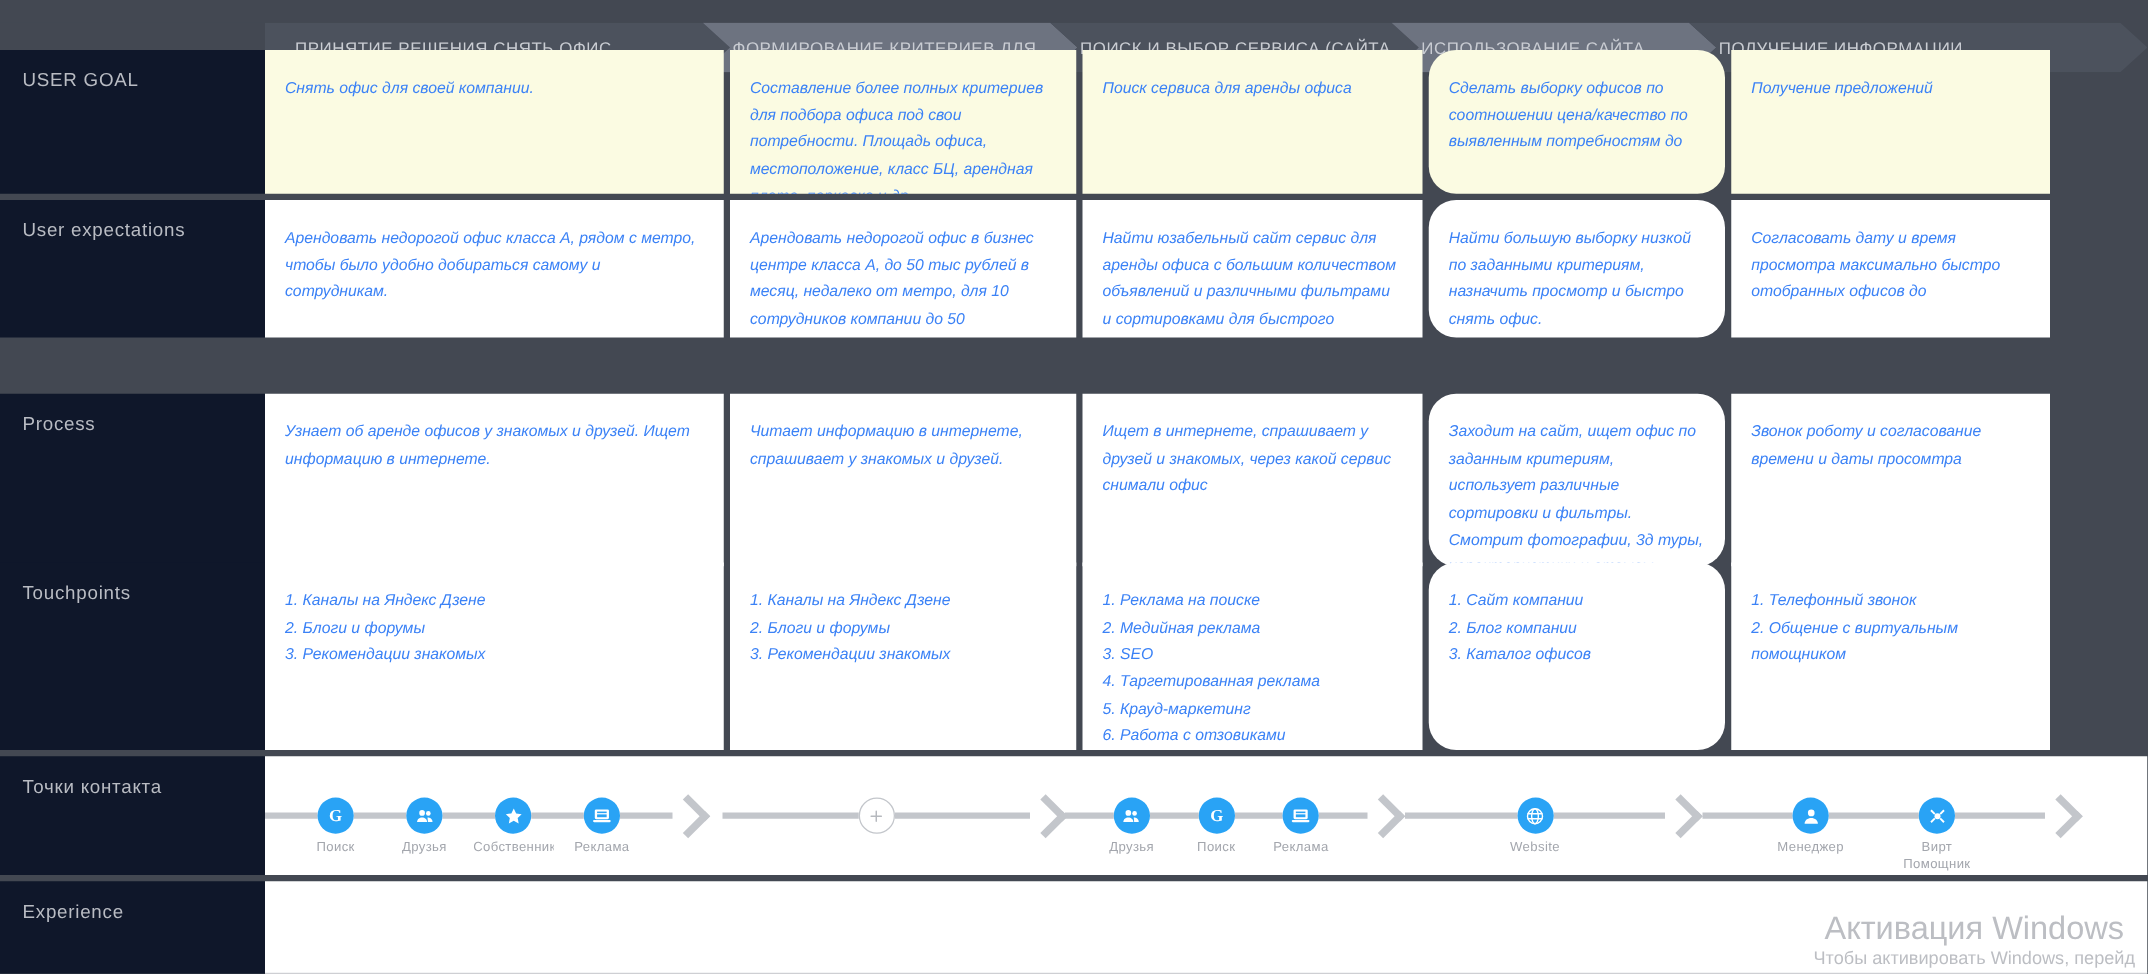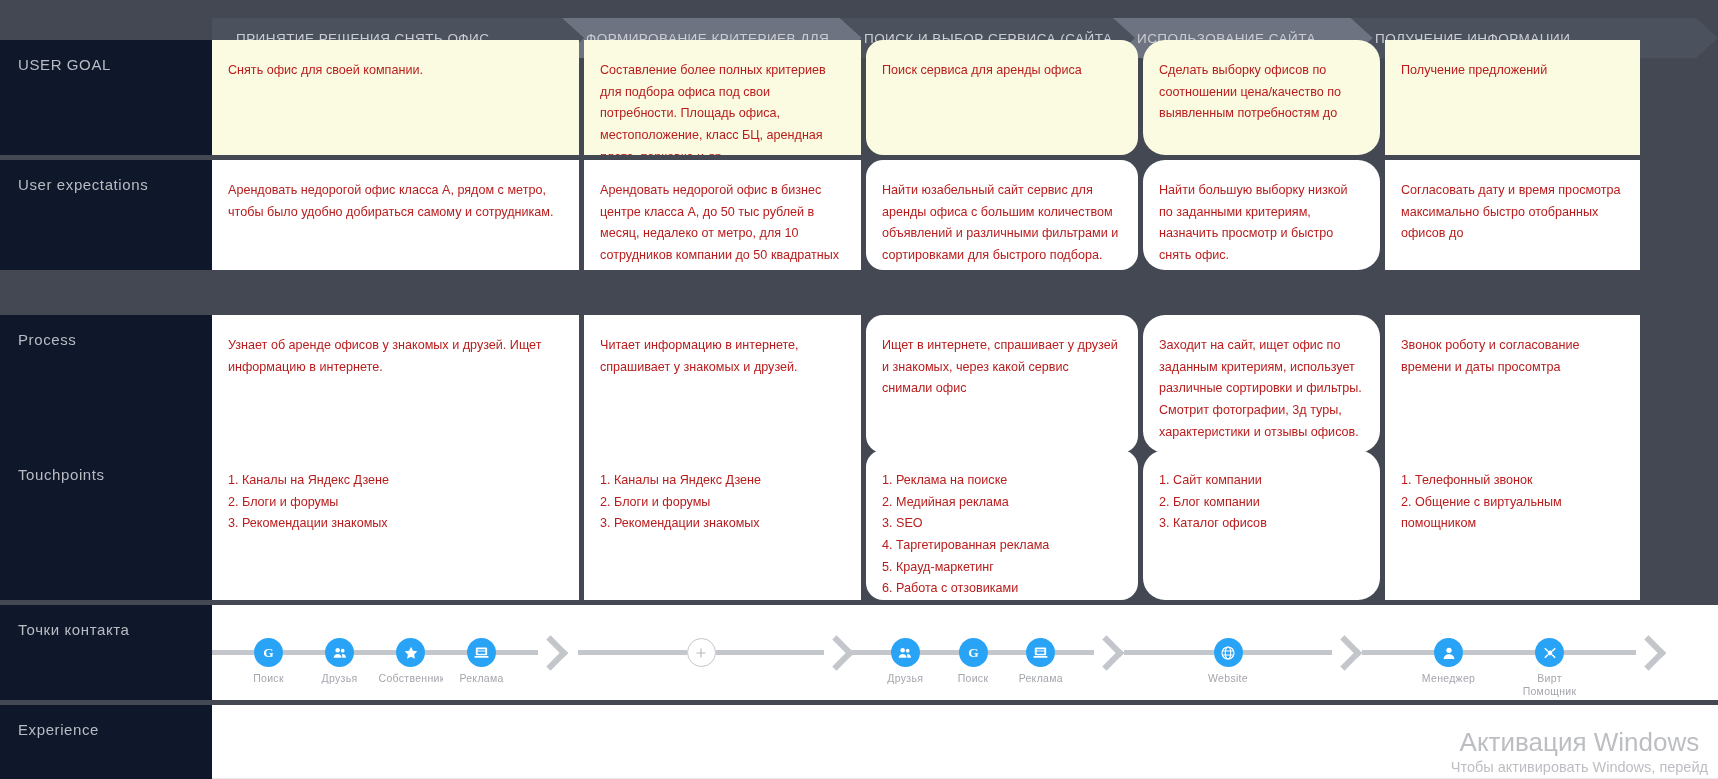--- a/index.html
+++ b/index.html
@@ -32,32 +32,32 @@
   
   .grid { position: absolute; left: 0; top: 40px; width: 1718px; height: 739px; }
   .row { display: flex; width: 1718px; position: absolute; left: 0; }
   .rowlabel {
     width: 212px; flex: 0 0 212px; background: #0f172a;
     color: #b9bcc3; font-size: 15px; letter-spacing: .6px;
     padding: 16px 0 0 18px;
   }
   .cells { flex: 1 1 auto; display: flex; gap: 5px; padding-right: 0; }
   .cell {
-    background: #ffffff; color: #b91c1c;
+    background: #ffffff; color: #3b82f6;
     font-size: 12.6px; line-height: 1.72;
-    padding: 20px 16px 12px 16px; overflow: hidden;
+    padding: 20px 16px 12px 16px; overflow: hidden; font-style: italic;
   }
   .cell.goal { background: #fbfbe2; }
   .cell p { margin: 0; }
   .cell .li { display: block; }
 
   
   .c1 { flex: 0 0 367px; }
   .c2 { flex: 0 0 277px; }
-  .c3 { flex: 0 0 272px; border-radius: 17px; }
+  .c3 { flex: 0 0 272px; }
   .c4 { flex: 0 0 237px; border-radius: 22px; }
   .c5 { flex: 0 0 255px; }
 
   
   .tp-band {
     flex: 1 1 auto; background: #ffffff; height: 100%;
     display: flex; align-items: center; position: relative;
   }
   .tp-group { position: absolute; top: 0; height: 100%; display: flex;
               flex-direction: column; justify-content: center; }

